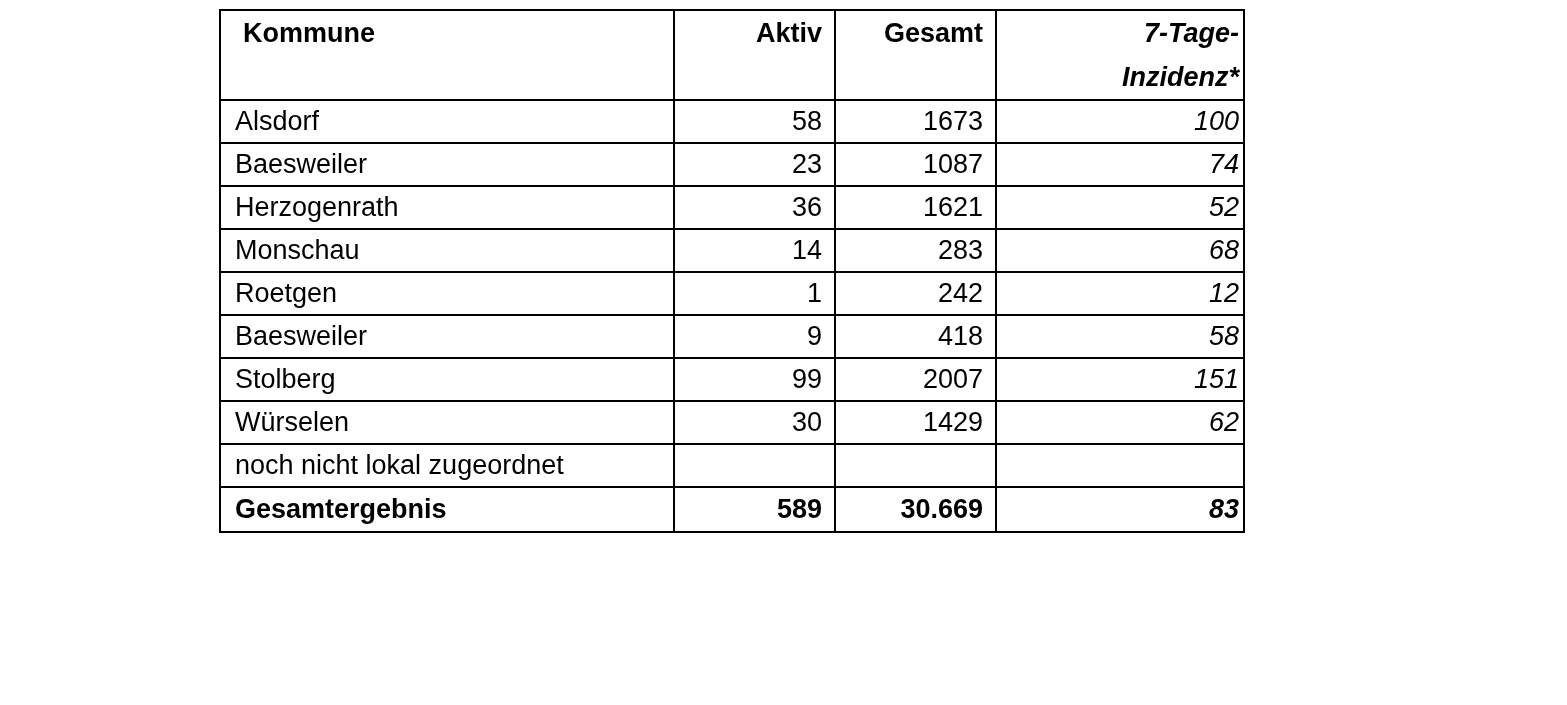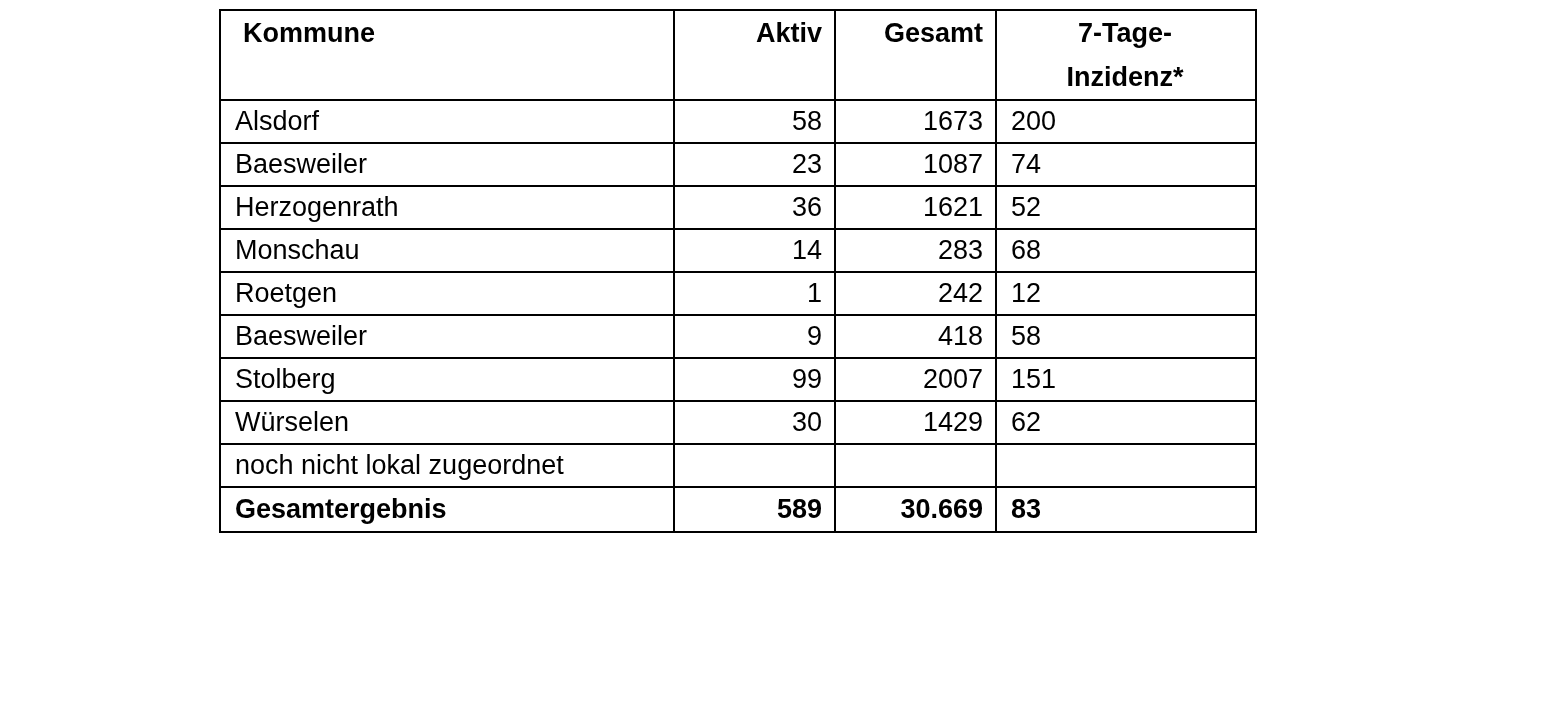--- a/index.html
+++ b/index.html
@@ -3,42 +3,42 @@
 <meta charset="utf-8">
 <style>
   html, body { margin:0; padding:0; background:#ffffff; }
   body { width:1567px; height:705px; position:relative; overflow:hidden; font-family:"Liberation Sans", sans-serif; color:#000; }
   table { position:absolute; left:219px; top:9px; border-collapse:collapse; }
   td, th { border:2px solid #000; padding:0 2px 0 14px; font-size:27px; height:41px; vertical-align:middle; white-space:nowrap; overflow:hidden; }
   th { font-weight:bold; vertical-align:top; height:86px; line-height:44px; padding-top:0; }
   .c0 { width:428px; text-align:left; }
   .c1 { width:133px; text-align:right; padding-right:12px;margin-left:48px; }
   .c2 { width:133px; text-align:right; padding-right:12px; }
-  .c3 { width:228px; padding-right:16px; }
+  .c3 { width:228px; text-align:right; padding-right:4px;font-style:italic; }
   th.c0 { padding-left:22px; }
   tr.total td { font-weight:bold; height:43px; }
 </style>
 </head>
 <body>
 
 <table>
   <thead>
     <tr>
       <th class="c0">Kommune</th>
       <th class="c1">Aktiv</th>
       <th class="c2">Gesamt</th>
       <th class="c3"><span>7-Tage-</span><br><span>Inzidenz*</span></th>
     </tr>
   </thead>
   <tbody id="tbody">
       <tr>
         <td class="c0">Alsdorf</td>
         <td class="c1">58</td>
         <td class="c2">1673</td>
-        <td class="c3">200</td>
+        <td class="c3">100</td>
       </tr>
       <tr>
         <td class="c0">Baesweiler</td>
         <td class="c1">23</td>
         <td class="c2">1087</td>
         <td class="c3">74</td>
       </tr>
       <tr>
         <td class="c0">Herzogenrath</td>
         <td class="c1">36</td>

